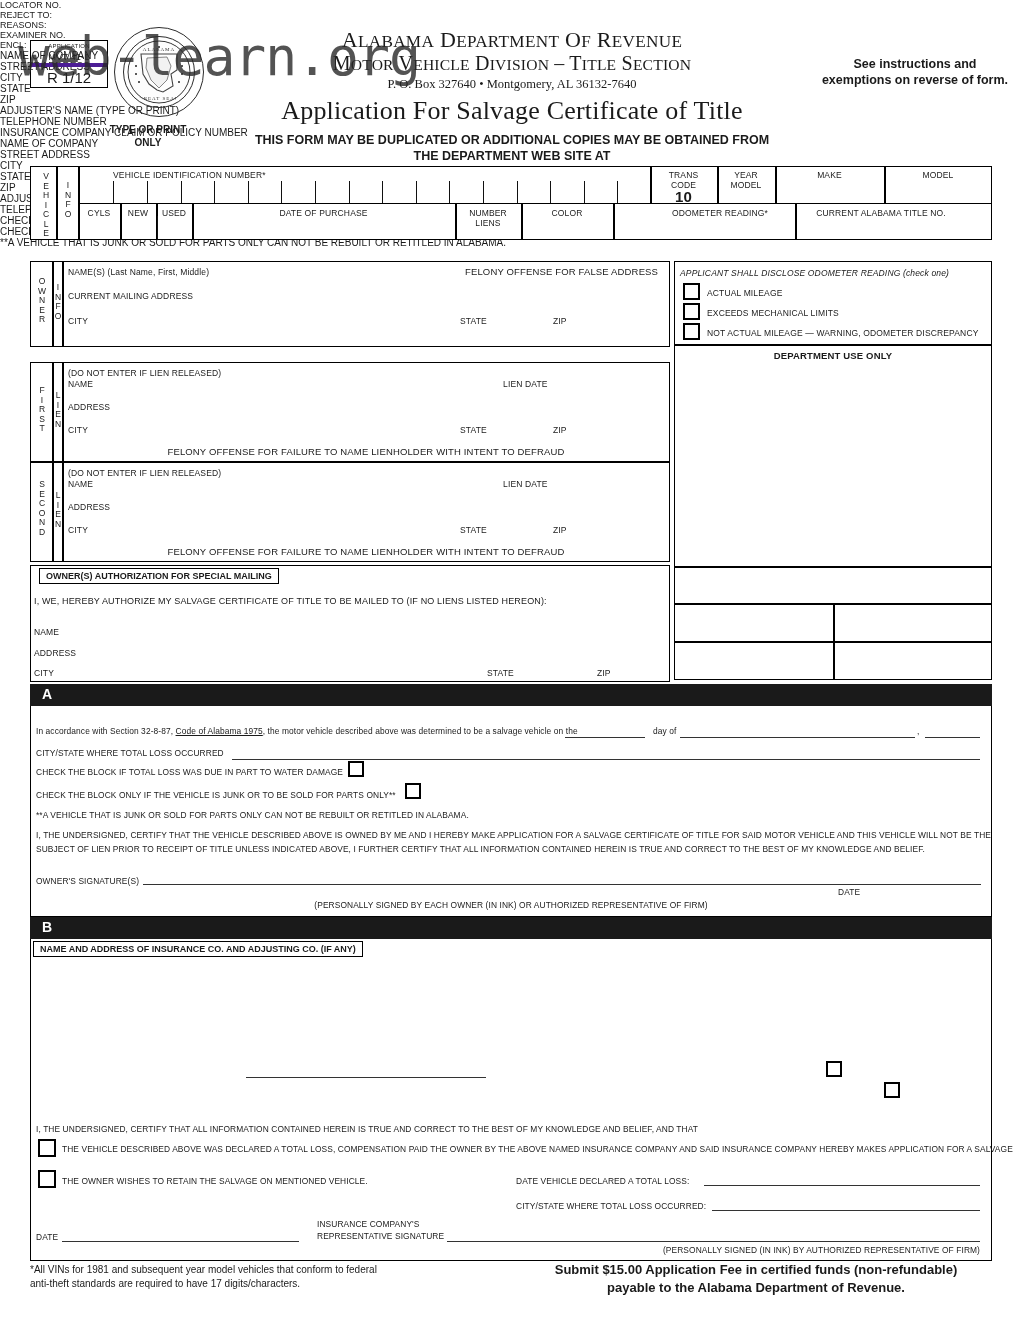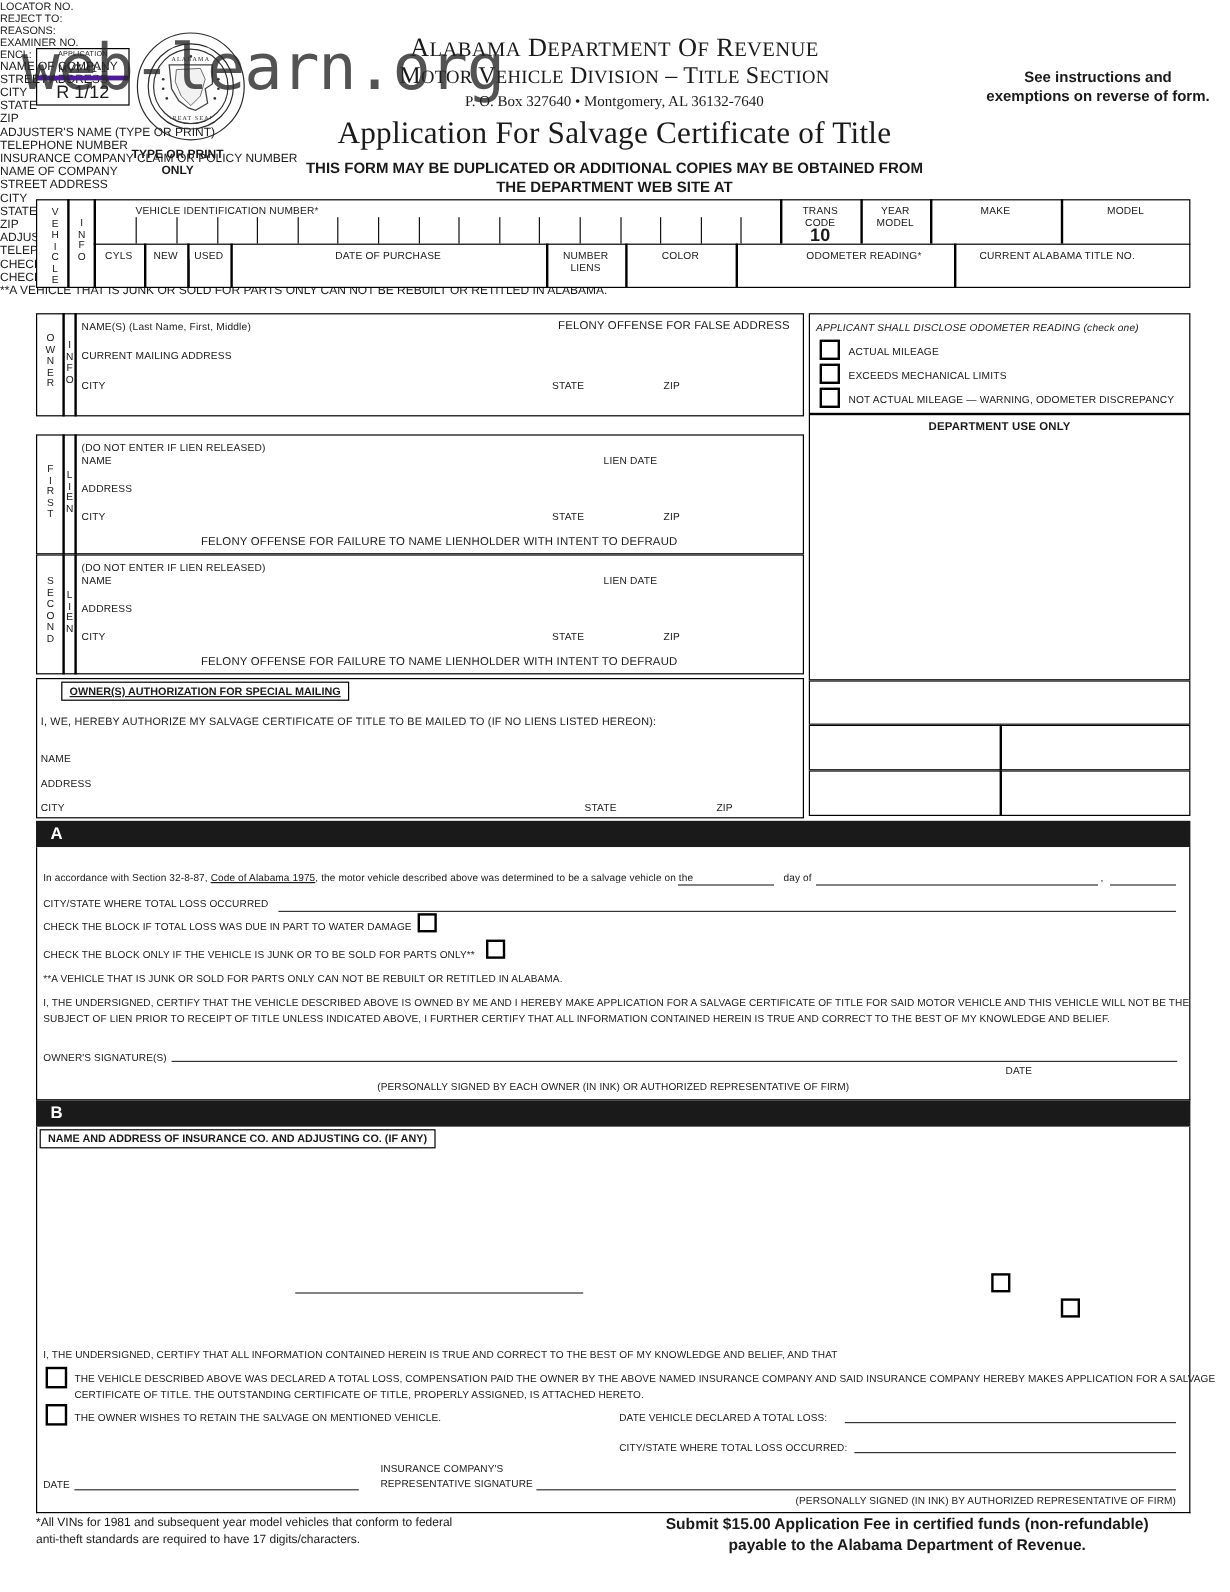--- a/index.html
+++ b/index.html
@@ -301,21 +301,21 @@
   <div class="lbl" style="left:68px; top:468px;">(DO NOT ENTER IF LIEN RELEASED)</div>
   <div class="lbl" style="left:68px; top:479px;">NAME</div>
   <div class="lbl" style="left:503px; top:479px;">LIEN DATE</div>
   <div class="lbl" style="left:68px; top:502px;">ADDRESS</div>
   <div class="lbl" style="left:68px; top:525px;">CITY</div>
   <div class="lbl" style="left:460px; top:525px;">STATE</div>
   <div class="lbl" style="left:553px; top:525px;">ZIP</div>
   <div class="lbl c" style="left:62px; top:546px; width:608px; font-size:9.5px;">FELONY OFFENSE FOR FAILURE TO NAME LIENHOLDER WITH INTENT TO DEFRAUD</div>
 
   <div class="box" style="left:30px; top:565px; width:640px; height:117px;"></div>
-  <div class="titledbox" style="left:51px; top:568px;text-decoration:underline;">OWNER(S) AUTHORIZATION FOR SPECIAL MAILING</div>
+  <div class="titledbox" style="left:39px; top:568px;">OWNER(S) AUTHORIZATION FOR SPECIAL MAILING</div>
   <div class="lbl" style="left:34px; top:596px; font-size:9px;">I, WE, HEREBY AUTHORIZE MY SALVAGE CERTIFICATE OF TITLE TO BE MAILED TO (IF NO LIENS LISTED HEREON):</div>
   <div class="lbl" style="left:34px; top:627px;">NAME</div>
   <div class="lbl" style="left:34px; top:648px;">ADDRESS</div>
   <div class="lbl" style="left:34px; top:668px;">CITY</div>
   <div class="lbl" style="left:487px; top:668px;">STATE</div>
   <div class="lbl" style="left:597px; top:668px;">ZIP</div>
 
   <div class="box" style="left:674px; top:567px; width:318px; height:37px;"></div>
   <div class="lbl9" style="left:680px; top:572px;">LOCATOR NO.</div>
 
@@ -390,21 +390,20 @@
   <div class="lbl10" style="left:515px; top:1066px;">CHECK THE BLOCK IF TOTAL LOSS WAS DUE IN PART TO WATER DAMAGE</div>
   <div class="cbx" style="left:826px; top:1061px; width:16px; height:16px;"></div>
   <div class="lbl10" style="left:515px; top:1087px;">CHECK THE BLOCK ONLY IF THE VEHICLE IS JUNK OR TO BE SOLD FOR PARTS ONLY**</div>
   <div class="cbx" style="left:884px; top:1082px; width:16px; height:16px;"></div>
   <div class="lbl10" style="left:515px; top:1105px;">**A VEHICLE THAT IS JUNK OR SOLD FOR PARTS ONLY CAN NOT BE REBUILT OR RETITLED IN ALABAMA.</div>
 
   <div class="para" style="left:36px; top:1123px;">I, THE UNDERSIGNED, CERTIFY THAT  ALL INFORMATION CONTAINED HEREIN IS TRUE AND CORRECT TO THE BEST OF MY KNOWLEDGE AND BELIEF, AND THAT</div>
 
   <div class="cbx" style="left:38px; top:1139px; width:18px; height:18px;"></div>
   <div class="para" style="left:62px; top:1143px;">THE VEHICLE DESCRIBED ABOVE WAS DECLARED A TOTAL LOSS, COMPENSATION PAID THE OWNER BY THE ABOVE NAMED INSURANCE COMPANY AND SAID INSURANCE COMPANY HEREBY MAKES APPLICATION FOR A SALVAGE</div>
-  <div class="para" style="left:62px; top:1156px;">CERTIFICATE OF TITLE. THE OUTSTANDING CERTIFICATE OF TITLE, PROPERLY ASSIGNED, IS ATTACHED HERETO.</div>
 
   <div class="cbx" style="left:38px; top:1170px; width:18px; height:18px;"></div>
   <div class="para" style="left:62px; top:1175px;">THE OWNER WISHES TO RETAIN THE SALVAGE ON MENTIONED VEHICLE.</div>
 
   <div class="para" style="left:516px; top:1175px;">DATE VEHICLE DECLARED A TOTAL LOSS:</div>
   <div class="rule" style="left:704px; top:1185px; width:276px;"></div>
 
   <div class="para" style="left:516px; top:1200px;">CITY/STATE WHERE TOTAL LOSS OCCURRED:</div>
   <div class="rule" style="left:712px; top:1210px; width:268px;"></div>
 

